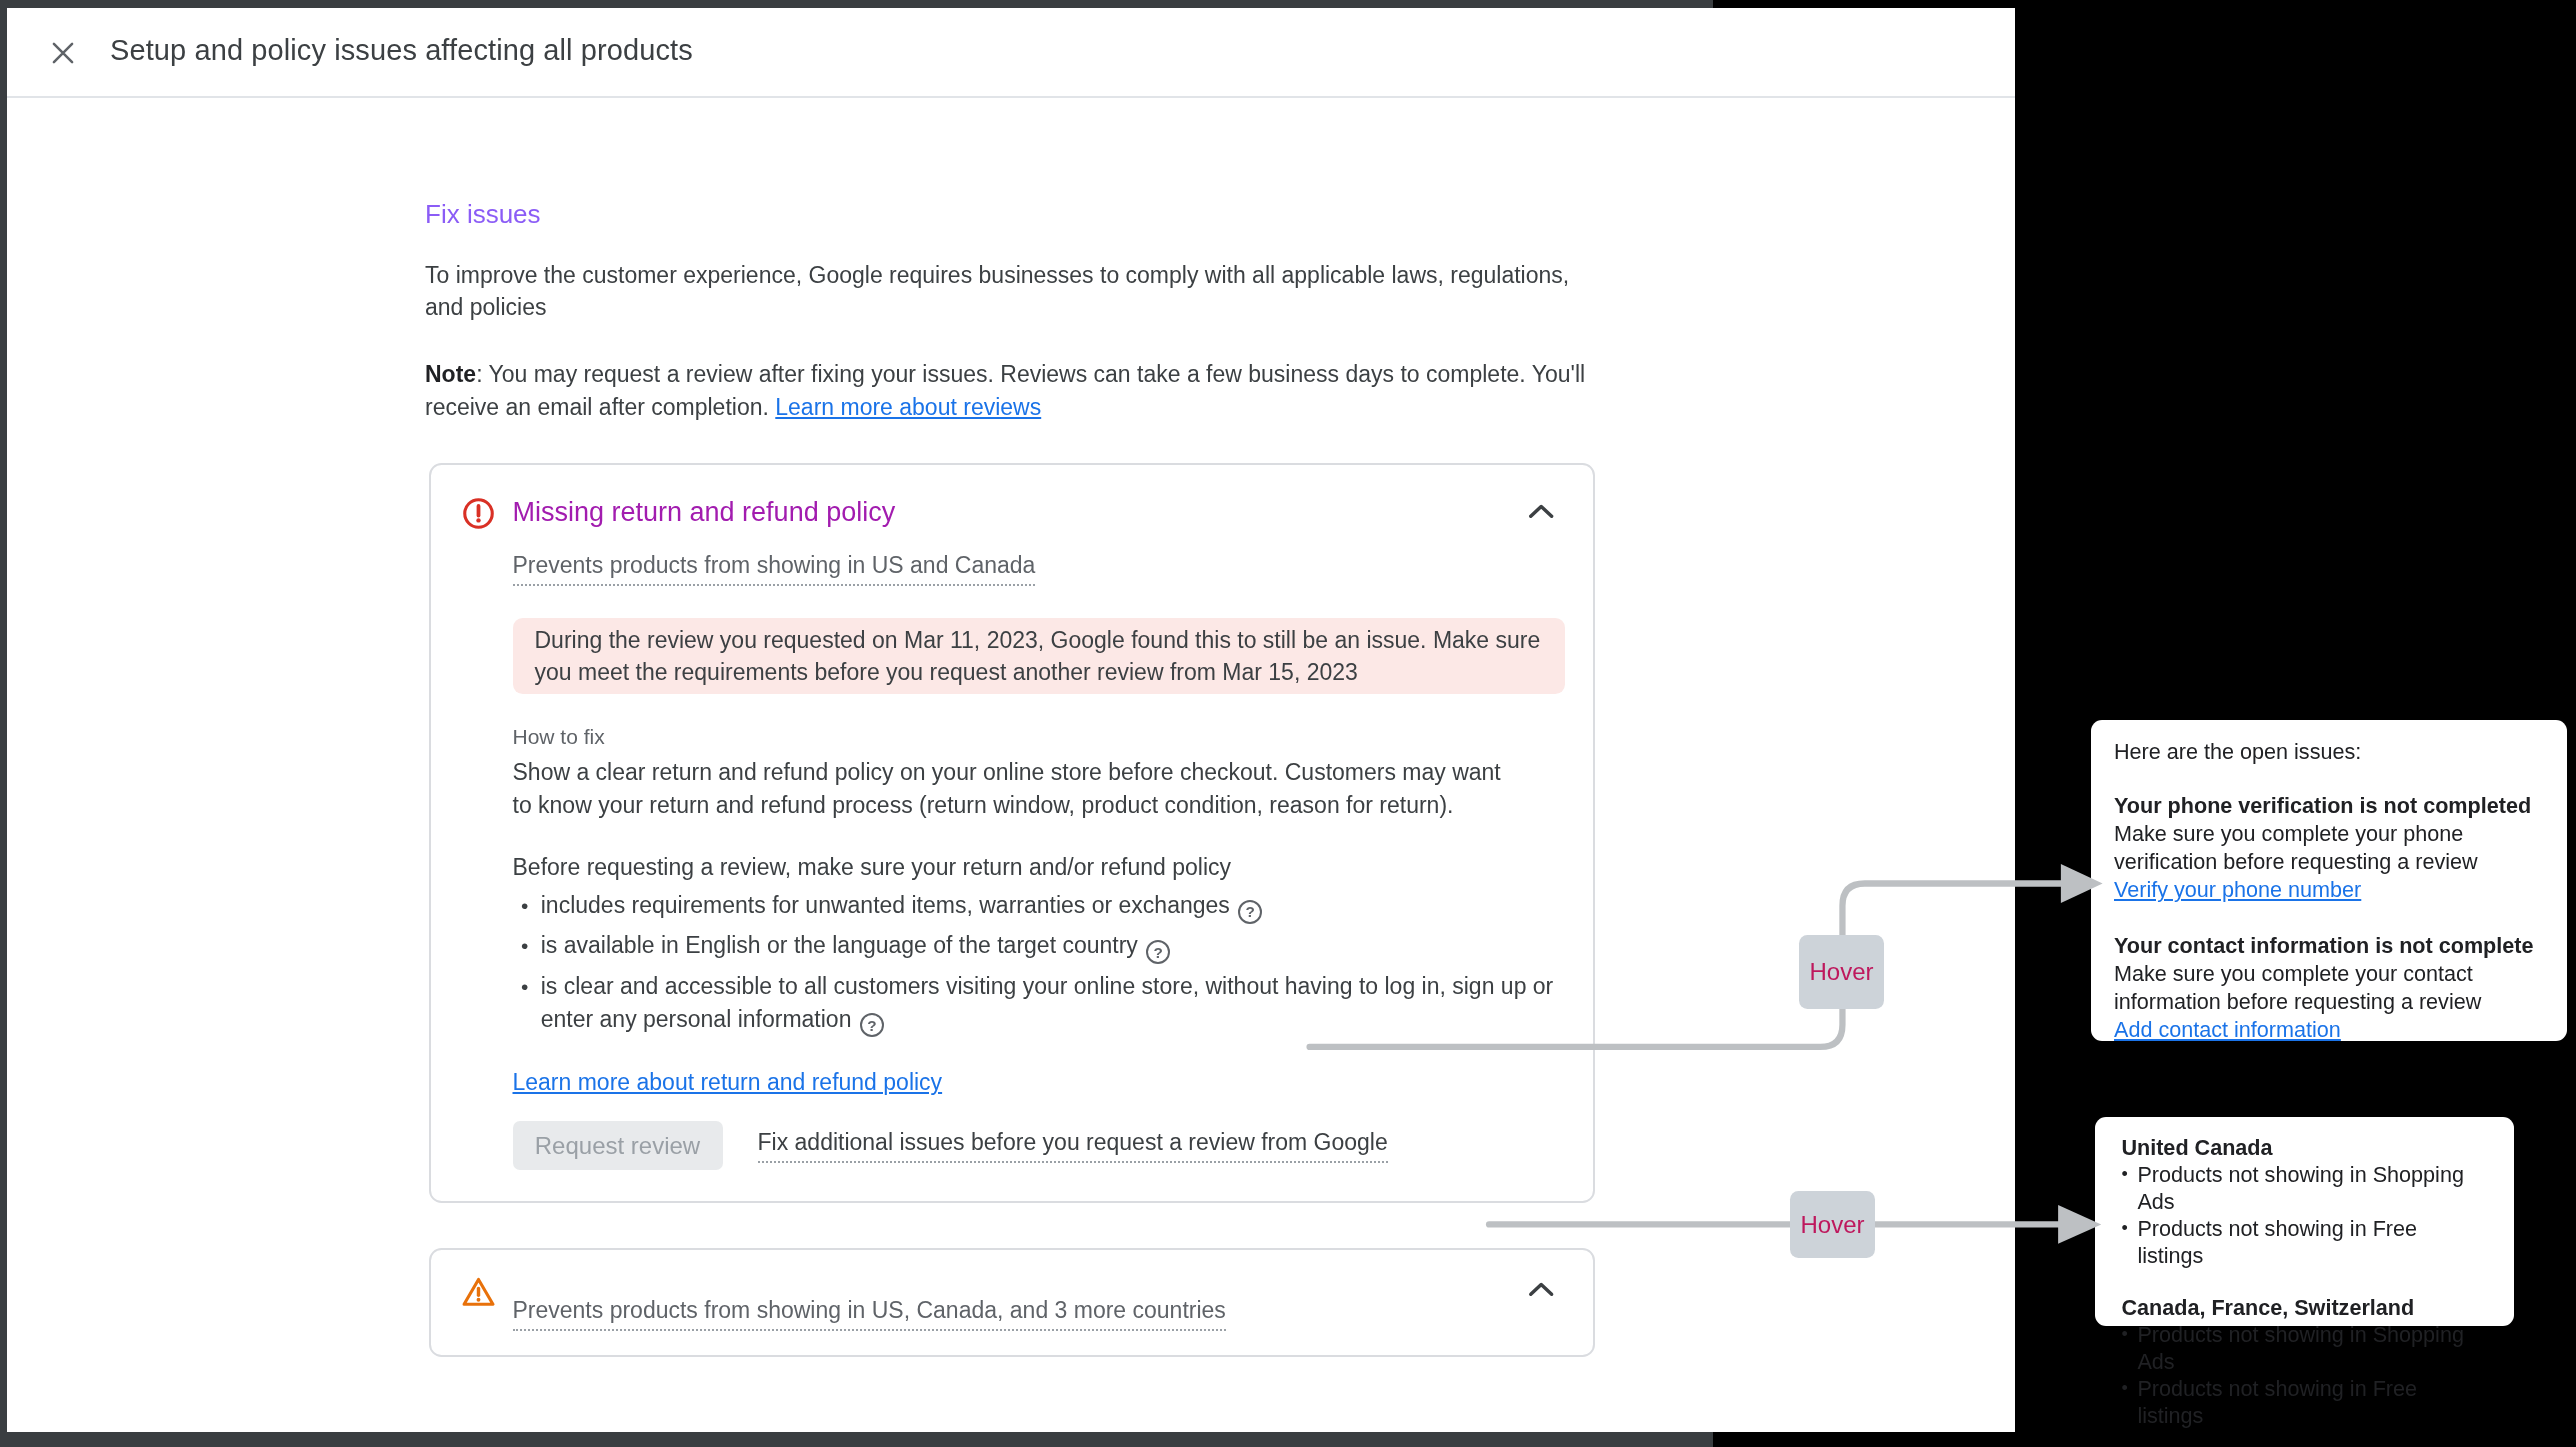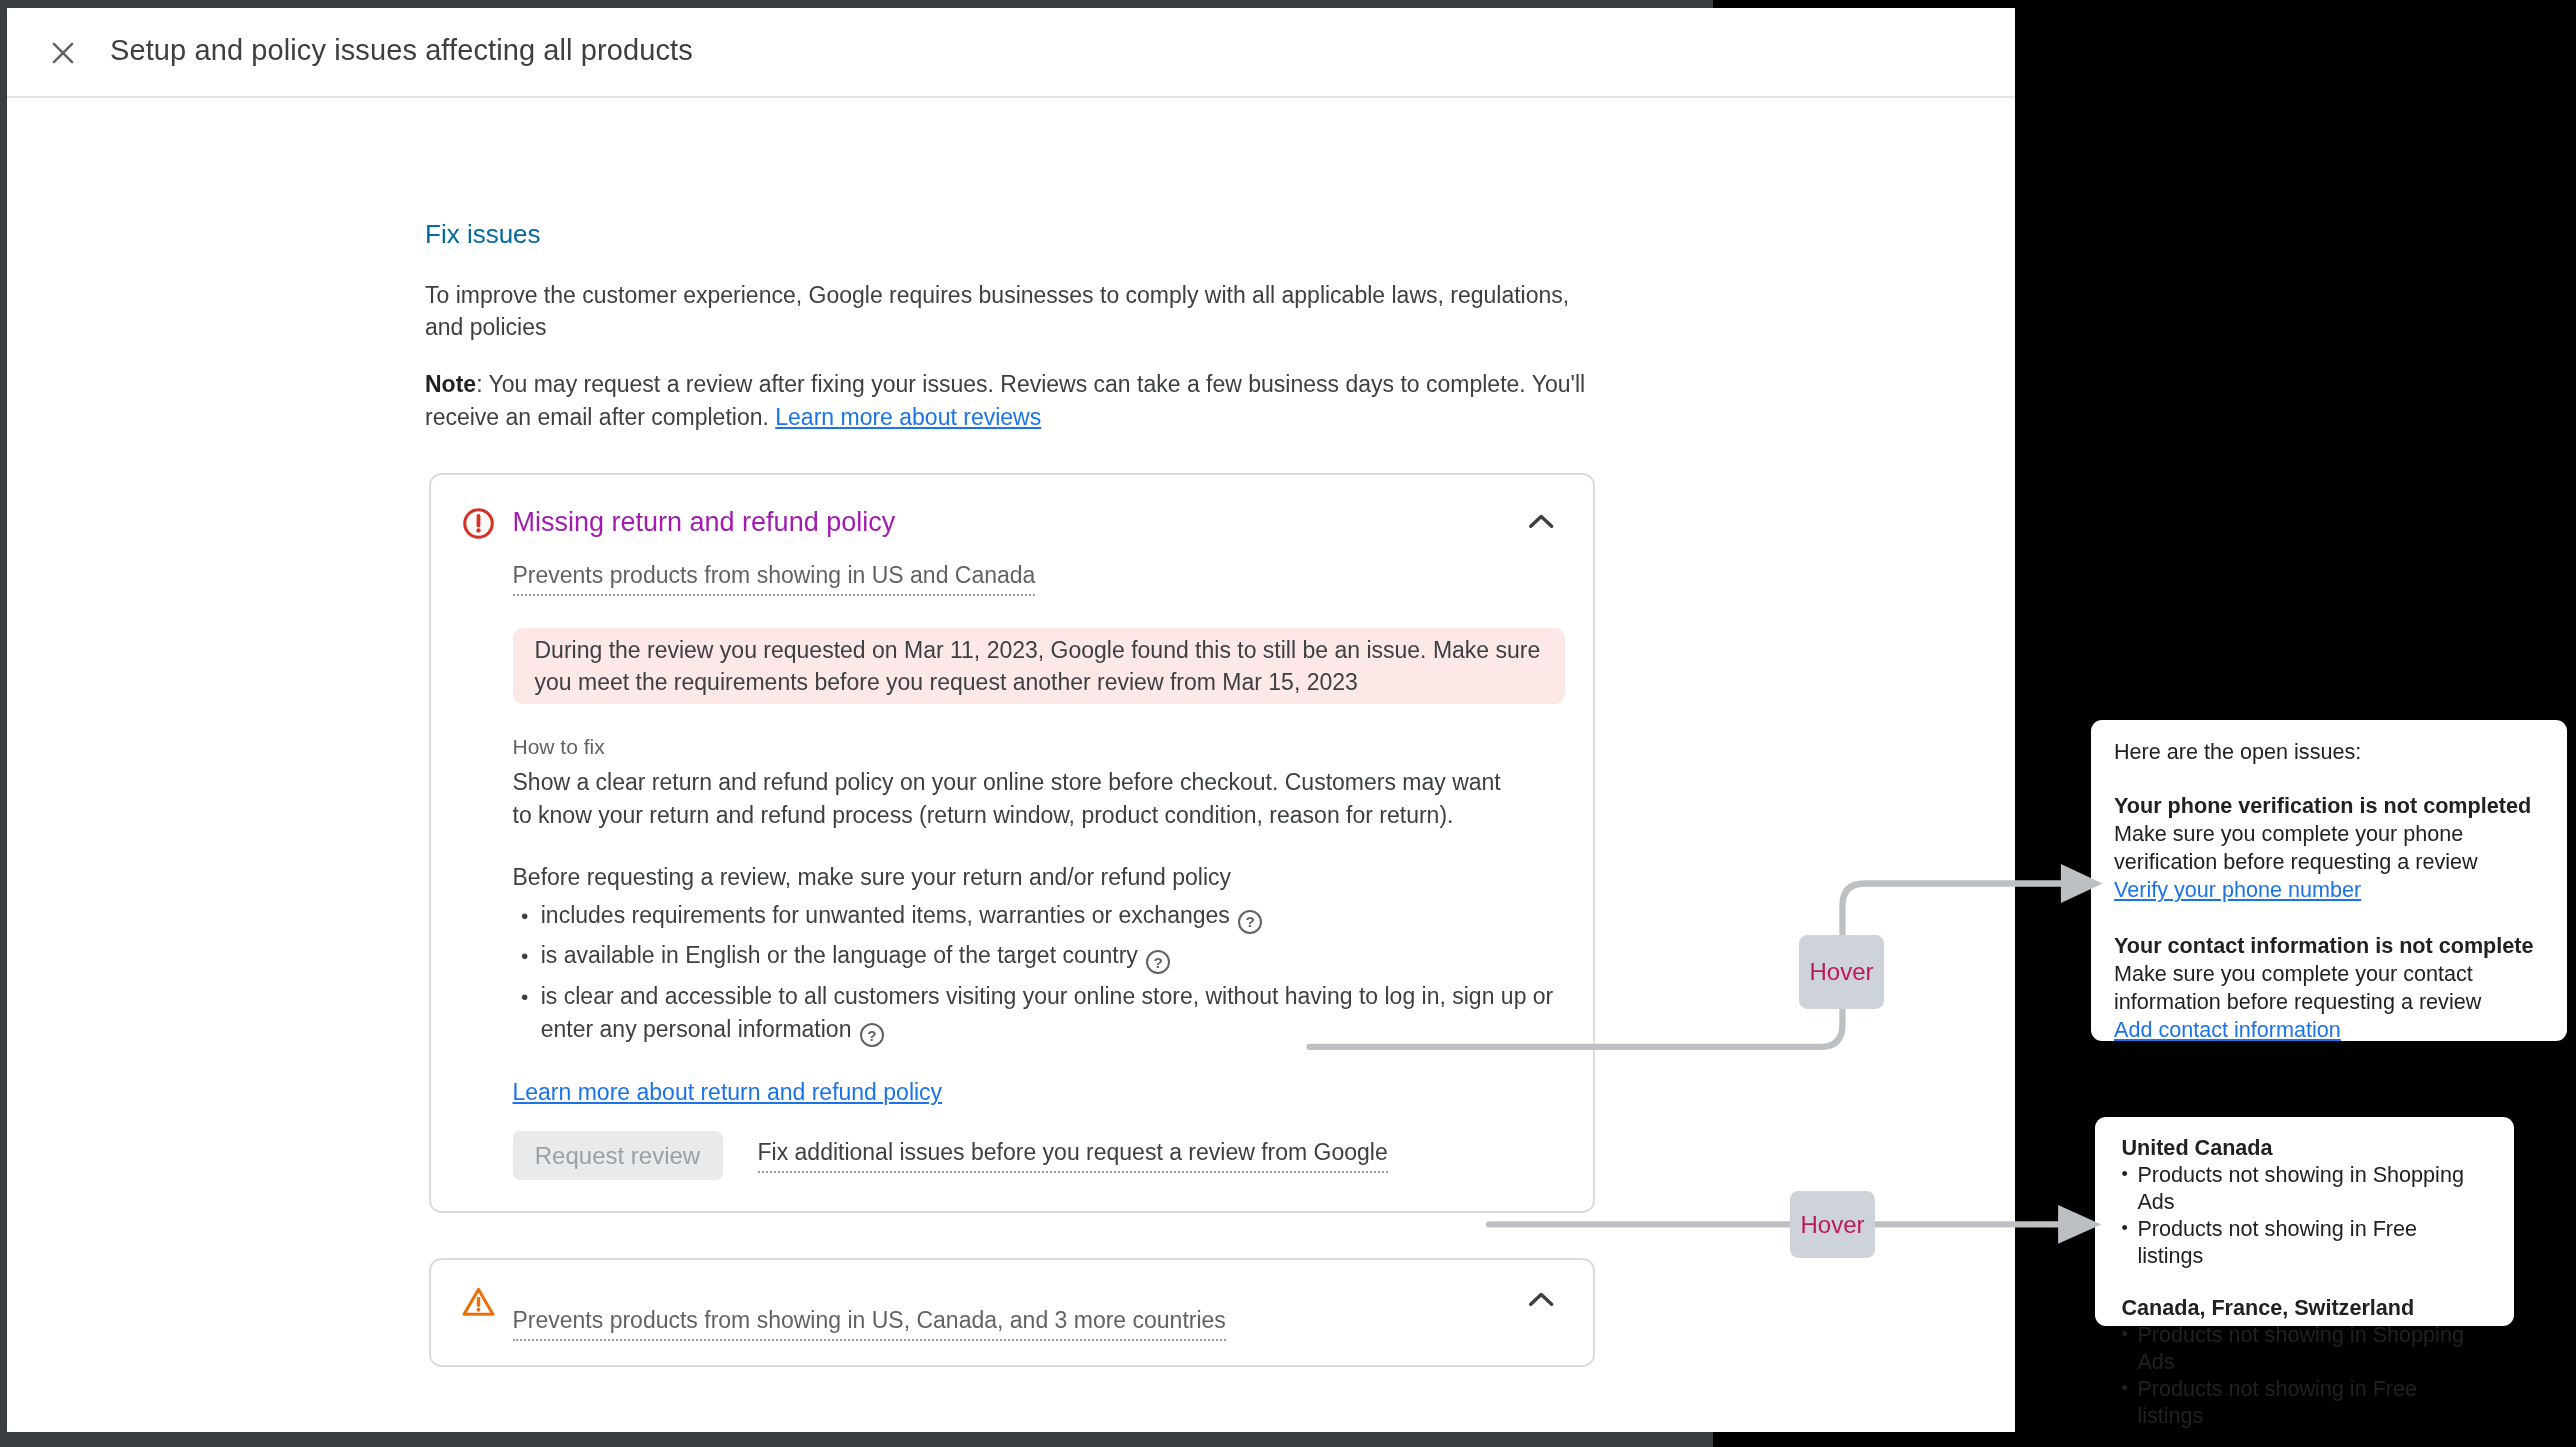--- a/index.html
+++ b/index.html
@@ -15,23 +15,23 @@
   .dialog { position: absolute; left: 7px; top: 7.7px; width: 2008px; height: 1424px; background: #fff; }
 
   
   .titlebar { position: relative; height: 90px; border-bottom: 2.1px solid #e1e4e8; }
   .close-btn { position: absolute; left: 40px; top: 31px; width: 32px; height: 32px;
                display: flex; align-items: center; justify-content: center; cursor: pointer; background: none; border: none; }
   .dialog-title { position: absolute; left: 103px; top: 26.4px; font-size: 29px; color: #3c4043; font-weight: 400; letter-spacing: 0.1px; }
 
   
   .content { position: absolute; left: 418px; top: 191px; width: 1170px; }
-  .h-fix { font-size: 26px; font-weight: 400; color: #0369a1; margin-top: 20px; }
+  .h-fix { font-size: 26px; font-weight: 400; color: #8b5cf6; }
   .p-intro { margin-top: 29px; font-size: 23px; line-height: 32px; color: #3c4043; }
-  .p-note  { margin-top: 25px; font-size: 23px; line-height: 33px; color: #3c4043; }
+  .p-note  { margin-top: 35px; font-size: 23px; line-height: 33px; color: #3c4043; }
   .p-note b { color: #202124; }
   a.blue-link { color: #1a73e8; text-decoration: underline; cursor: pointer; }
 
   
   .card { border: 2.1px solid #dadce0; border-radius: 12.5px; background: #fff; width: 1166px; margin-left: 3.5px; }
   .card-1 { margin-top: 39px; padding: 31px 28px 31px 31px; }
   .card-2 { margin-top: 45px; padding: 24px 28px 24px 31px; }
   .card-header { display: flex; align-items: flex-start; }
   .sev-icon { flex: 0 0 33px; width: 33px; height: 33px; margin-top: 1.4px; }
   .card-head-text { margin-left: 18px; }

